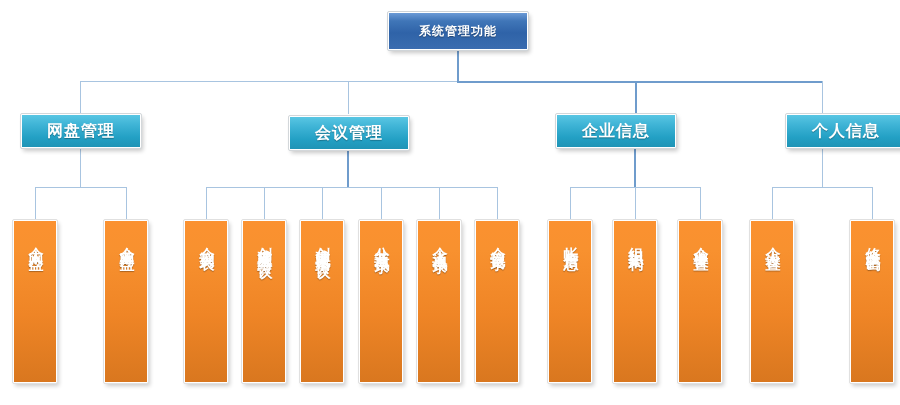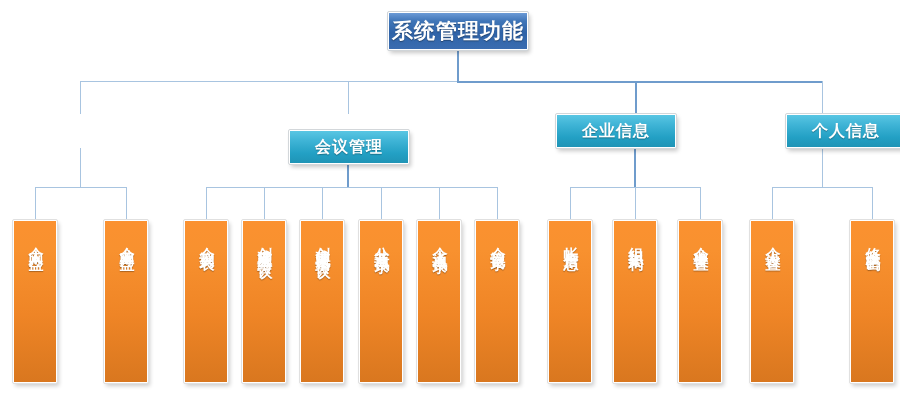--- a/index.html
+++ b/index.html
@@ -40,21 +40,21 @@
     font-weight: bold;
     letter-spacing: 1px;
     border-radius: 1px;
   }
 
   
   .node.root {
     background: linear-gradient(to bottom, #6b9ad6 0%, #4076b8 22%, #2f63a8 55%, #3a6cb0 100%);
     border: 1px solid #ffffff;
     outline: 1px solid #cfd4d8;
-    font-size: 21px;
+    font-size: 12px;
     box-shadow: 2px 3px 4px rgba(0,0,0,0.22);
     text-shadow: 0 1px 1px rgba(0,0,0,0.35);
   }
 
   
   .node.l2 {
     background: linear-gradient(to bottom, #59c6e3 0%, #3fb4d6 30%, #23a0c4 70%, #1f94b6 100%);
     border: 1px solid #ffffff;
     outline: 1px solid #d3d7da;
     font-size: 16px;
@@ -120,22 +120,25 @@
 
   <div class="line v" style="left:822px; top:148px; height:39px;"></div>
   <div class="line h" style="left:772px; top:187px; width:100px;"></div>
   <div class="line v" style="left:772px; top:187px; height:33px;"></div>
   <div class="line v" style="left:872px; top:187px; height:33px;"></div>
 
   <div class="node root" style="left:388px; top:12px; width:140px; height:38px;">
     <span>系统管理功能</span>
   </div>
 
+  <div class="node l2" style="left:21px; top:114px; width:120px; height:34px;">
+    <span>网盘管理</span>
+  </div>
 
-  <div class="node l2" style="left:289px; top:130px; width:120px; height:34px;">
+  <div class="node l2" style="left:289px; top:116px; width:120px; height:34px;">
     <span>会议管理</span>
   </div>
 
   <div class="node l2" style="left:556px; top:114px; width:120px; height:34px;">
     <span>企业信息</span>
   </div>
 
   <div class="node l2" style="left:786px; top:114px; width:120px; height:34px;">
     <span>个人信息</span>
   </div>

